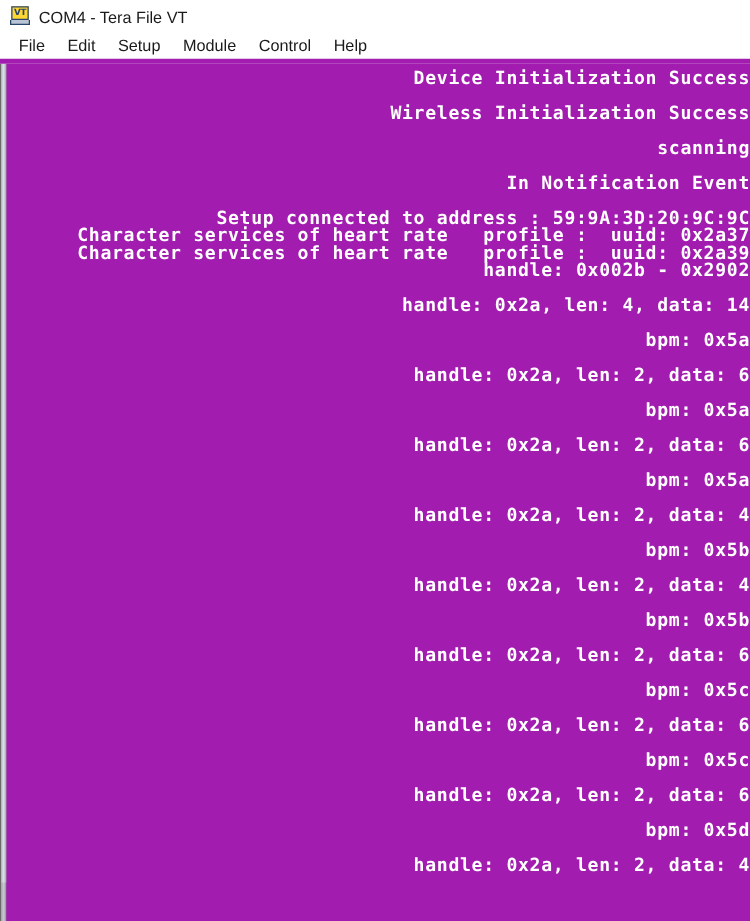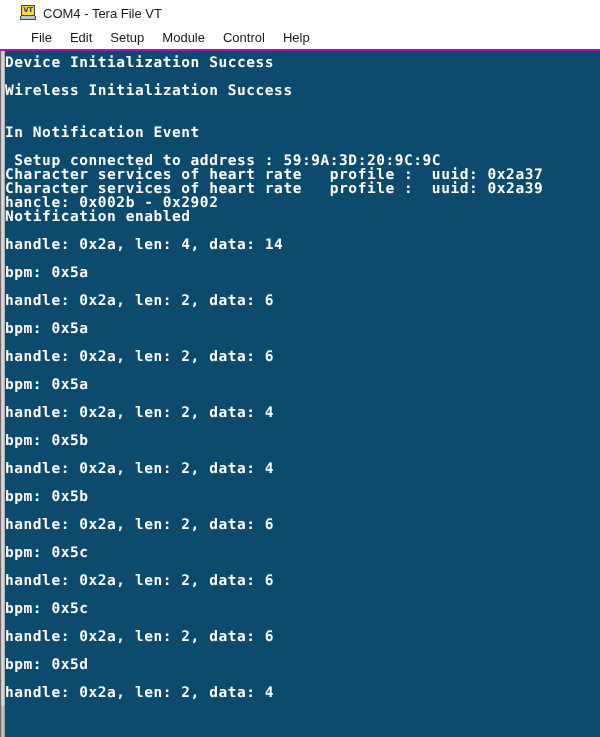--- a/index.html
+++ b/index.html
@@ -22,21 +22,21 @@
     flex-direction: column;
     overflow: hidden;
   }
   
   .titlebar {
     height: 26px;
     min-height: 26px;
     background: #ffffff;
     display: flex;
     align-items: center;
-    padding-left: 20px;
+    padding-left: 8px;
     box-sizing: border-box;
   }
   .app-icon {
     width: 16px;
     height: 16px;
     margin-right: 7px;
     position: relative;
     flex: 0 0 auto;
   }
   .app-icon .screen {
@@ -74,39 +74,40 @@
     color: #1a1a1a;
     white-space: nowrap;
   }
   
   .menubar {
     height: 25px;
     min-height: 25px;
     background: #ffffff;
     display: flex;
     align-items: center;
-    padding-left: 22px;
-    box-sizing: border-box;
-    border-bottom: 2px solid #a21caf;
+    padding-left: 6px;
+    box-sizing: border-box;
+    border-bottom: 4px solid #a21caf;
   }
   .menu-item {
     font-family: "Liberation Sans", sans-serif;
     font-size: 13px;
     color: #1a1a1a;
     padding: 2px 9px 3px 9px;
     white-space: nowrap;
     cursor: default;
   }
   
   .terminal-wrap {
     flex: 1 1 auto;
     position: relative;
-    background: #0c4a6e;
-    overflow: hidden;
-    display: flex;
+    background: #a21caf;
+    overflow: hidden;
+    display: flex;
+    text-align: right;
   }
   .vscrollbar {
     width: 5px;
     min-width: 5px;
     background: linear-gradient(to right, #6b6b6b 0px, #6b6b6b 1px, #a8a8a8 1px, #c8ccd4 3px, #8f9399 5px);
     position: relative;
     flex: 0 0 auto;
   }
   .vscrollbar .thumb {
     position: absolute;
@@ -164,28 +165,28 @@
 
   <div class="terminal-wrap">
     <div class="vscrollbar">
       <div class="thumb"></div>
     </div>
     <div class="screenarea" id="screenarea">
         <div class="tline">Device Initialization Success</div>
         <div class="tline blank">&nbsp;</div>
         <div class="tline">Wireless Initialization Success</div>
         <div class="tline blank">&nbsp;</div>
+        <div class="tline"> scanning</div>
         <div class="tline blank">&nbsp;</div>
         <div class="tline">In Notification Event</div>
         <div class="tline blank">&nbsp;</div>
         <div class="tline"> Setup connected to address : 59:9A:3D:20:9C:9C</div>
         <div class="tline">Character services of heart rate   profile :  uuid: 0x2a37</div>
         <div class="tline">Character services of heart rate   profile :  uuid: 0x2a39</div>
-        <div class="tline">hancle: 0x002b - 0x2902</div>
-        <div class="tline">Notification enabled</div>
+        <div class="tline">handle: 0x002b - 0x2902</div>
         <div class="tline blank">&nbsp;</div>
         <div class="tline">handle: 0x2a, len: 4, data: 14</div>
         <div class="tline blank">&nbsp;</div>
         <div class="tline">bpm: 0x5a</div>
         <div class="tline blank">&nbsp;</div>
         <div class="tline">handle: 0x2a, len: 2, data: 6</div>
         <div class="tline blank">&nbsp;</div>
         <div class="tline">bpm: 0x5a</div>
         <div class="tline blank">&nbsp;</div>
         <div class="tline">handle: 0x2a, len: 2, data: 6</div>

